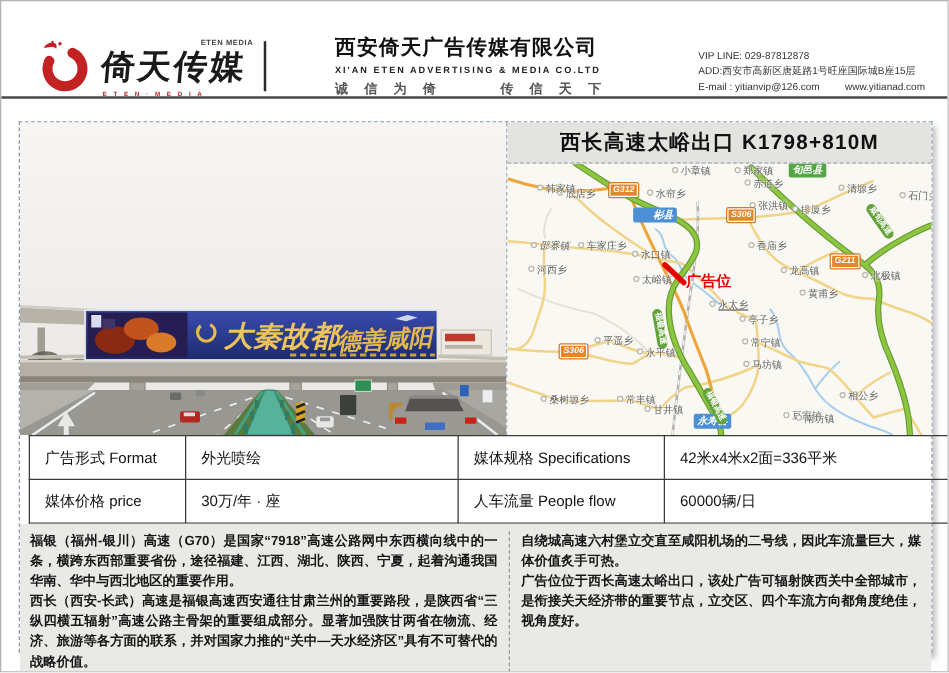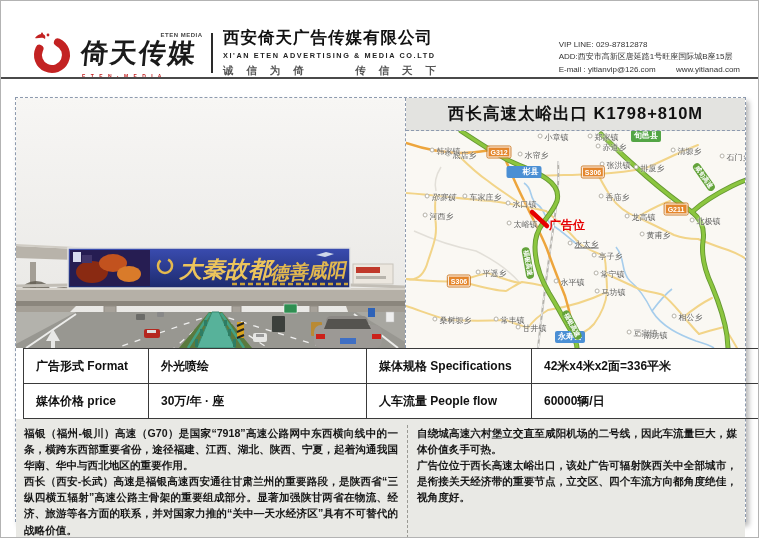--- a/index.html
+++ b/index.html
@@ -10,21 +10,21 @@
   .header{position:absolute;left:0;top:0;width:100%;height:77px;}
   .logo-wrap{position:absolute;left:28px;top:26px;display:flex;align-items:center;}
   .logo-swirl{width:46px;height:46px;flex:0 0 auto;}
   .brand{position:relative;margin-left:6px;font-family:"DejaVu Serif",serif;font-weight:900;
          font-size:27px;color:#1a1a1a;letter-spacing:2px;transform:skewX(-5deg);white-space:nowrap;}
   .brand-en{position:absolute;right:-4px;top:-3px;font-family:"Liberation Sans",sans-serif;
             font-size:6px;font-weight:700;color:#444;letter-spacing:.5px;transform:skewX(5deg);}
   .brand-sub{position:absolute;left:3px;bottom:-8px;font-size:5px;color:#c32222;letter-spacing:2px;
              font-family:"Liberation Sans",sans-serif;transform:skewX(5deg);}
   .logo-divider{width:2px;height:40px;background:#2a2a2a;margin:0 10px 0 14px;}
-  .company{display:flex;flex-direction:column;justify-content:center;}
+  .company{display:flex;flex-direction:column;justify-content:center;margin-left:45px;}
   .company-cn{font-size:16.5px;font-weight:900;color:#111;letter-spacing:1px;white-space:nowrap;}
   .company-en{font-size:7.3px;font-weight:700;color:#222;letter-spacing:1.6px;margin-top:2px;white-space:nowrap;}
   .slogan{display:flex;justify-content:space-between;width:218px;margin-top:4px;
           font-size:10.5px;font-weight:700;color:#555;letter-spacing:5px;}
   .contact{position:absolute;right:18px;top:38px;font-size:8px;color:#333;line-height:1.55;white-space:nowrap;}
   .contact .row span{display:inline-block;}
   .contact .row .site{margin-left:18px;}
   .header-rule{position:absolute;left:0;top:76px;width:100%;height:2px;background:#4a4a4a;}
 
   
@@ -37,32 +37,32 @@
              align-items:center;justify-content:center;font-size:16.5px;font-weight:900;color:#111;
              letter-spacing:1px;white-space:nowrap;}
   .map{position:relative;flex:1;background:#faf8f3;overflow:hidden;}
   .map svg{position:absolute;left:0;top:0;}
   #map-overlay{position:absolute;left:0;top:0;width:100%;height:100%;}
   .town{position:absolute;font-size:8px;color:#61605c;white-space:nowrap;transform:translate(-40%,-50%);
         text-shadow:0 0 2px #fff,0 0 2px #fff;}
   .town::before{content:"";display:inline-block;width:3px;height:3px;border:1px solid #b5b2a8;
         border-radius:50%;background:#fff;margin-right:2px;vertical-align:1px;}
   .badge{position:absolute;font-size:8px;line-height:1;color:#fff;padding:2px 3px;border-radius:2px;
-         transform:translate(-50%,-50%);white-space:nowrap;font-weight:700;}
+         transform:translate(-50%,-50%);white-space:nowrap;font-weight:700;font-style:italic;}
   .badge.blue{background:#4b8fd4;}
   .badge.green{background:#53a545;}
   .badge.road{background:#e4862c;border:1px solid #fff;outline:1px solid #cf7c28;font-size:7px;padding:1px 2px;border-radius:1px;}
   .pill{position:absolute;font-size:6.5px;line-height:1.2;color:#fff;background:#63a33a;border-radius:4px;
         padding:0 3px;white-space:nowrap;font-weight:700;}
   .ad-marker-label{position:absolute;left:143px;top:86px;font-size:12px;font-weight:900;color:#e60000;
         white-space:nowrap;text-shadow:0 0 2px #fff;}
 
   
   .spec-table{width:715px;margin:0 7px;border-collapse:collapse;table-layout:fixed;}
-  .spec-table td{border:1px solid #3a3a3a;height:34px;font-size:12px;font-weight:700;color:#111;
+  .spec-table td{border:1px solid #3a3a3a;height:34px;font-size:12px;font-weight:400;color:#111;
                  padding:0 0 0 12px;vertical-align:middle;white-space:nowrap;overflow:hidden;}
   .col1{width:112px;} .col2{width:205px;} .col3{width:152px;} .col4{width:232px;}
 
   
   .desc{display:flex;height:129px;background:#e9e9e5;margin-top:0;padding:6px 8px 0 8px;box-sizing:border-box;}
   .desc-col{font-size:10.6px;font-weight:700;color:#161616;line-height:1.52;text-align:justify;}
   .desc-left{width:374px;padding-right:9px;border-right:1px dashed #9a9a94;}
   .desc-right{flex:1;padding-left:9px;}
   .desc-col p{margin:0;text-indent:0;}
 </style>
@@ -305,21 +305,21 @@
               <div class="town" style="left: 231px; top: 86px;">龙高镇</div>
               <div class="town" style="left: 296px; top: 90px;">北极镇</div>
               <div class="town" style="left: 246px; top: 104px;">黄甫乡</div>
               <div class="town" style="left: 174px; top: 113px; text-decoration: underline;">永太乡</div>
               <div class="town" style="left: 198px; top: 125px;">亭子乡</div>
               <div class="town" style="left: 200px; top: 143px;">常宁镇</div>
               <div class="town" style="left: 201px; top: 161px;">马坊镇</div>
               <div class="town" style="left: 233px; top: 158px; margin-top: 44px;">豆家镇</div>
               <div class="town" style="left: 278px; top: 186px; text-align: right;">相公乡</div>
               <div class="town" style="left: 243px; top: 204px;">南坊镇</div>
-              <div class="town" style="left: 116px; top: 151px; margin-left: 44px;">永平镇</div>
+              <div class="town" style="left: 116px; top: 151px;">永平镇</div>
               <div class="town" style="left: 82px; top: 142px;">平遥乡</div>
               <div class="town" style="left: 100px; top: 189px;">常丰镇</div>
               <div class="town" style="left: 122px; top: 197px;">甘井镇</div>
               <div class="town" style="left: 42px; top: 189px;">桑树塬乡</div>
               <div class="badge blue" style="left: 118px; top: 41px; padding-left: 16px;">彬县</div>
               <div class="badge blue" style="left: 164px; top: 206px;">永寿县</div>
               <div class="badge green" style="left: 240px; top: 5px;">旬邑县</div>
               <div class="badge road" style="left: 93px; top: 21px;">G312</div>
               <div class="badge road" style="left: 187px; top: 41px;">S306</div>
               <div class="badge road" style="left: 53px; top: 150px;">S306</div>

